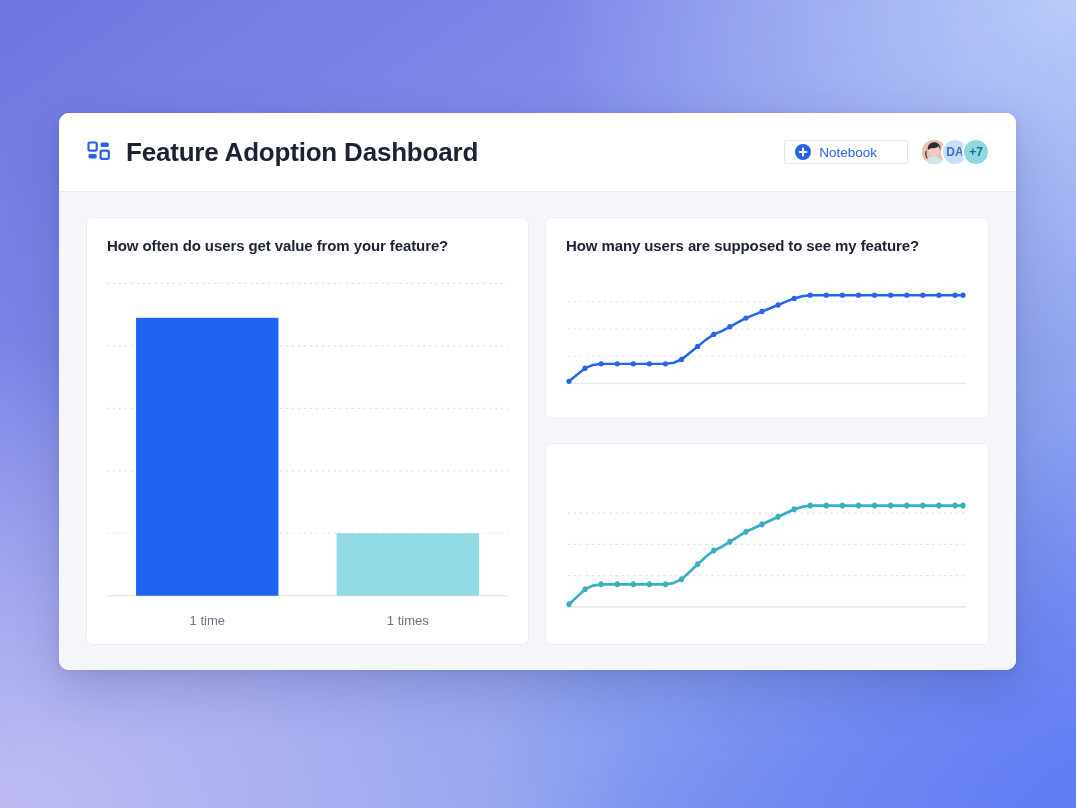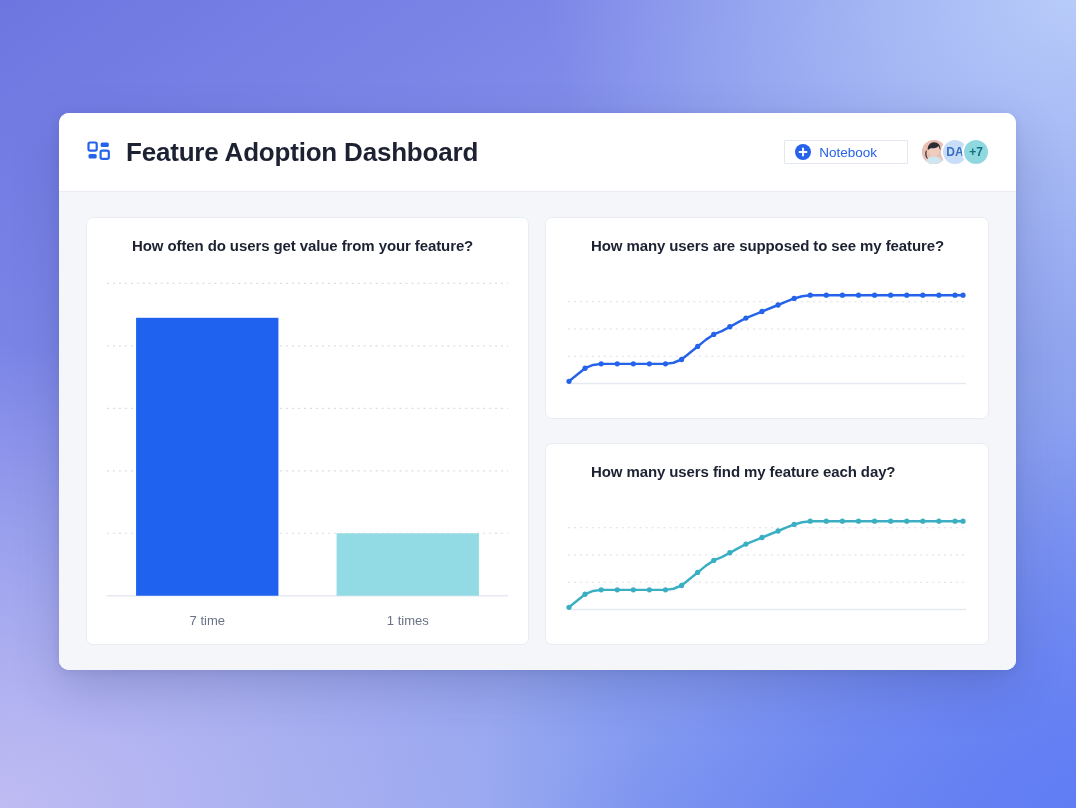--- a/index.html
+++ b/index.html
@@ -120,21 +120,20 @@
   }
   .card-tall { height: 428px; }
   .card-short { flex: 1 1 0; min-height: 0; }
 
   .card-title {
     font-size: 15px;
     font-weight: 700;
     color: #1d2233;
     letter-spacing: -0.1px;
     margin-bottom: 4px;
-    margin-left: 25px;
   }
 
   .chart-area { flex: 1 1 auto; position: relative; min-height: 0; }
   .chart-svg { display: block; width: 100%; height: 100%; }
 
   .x-labels {
     display: flex;
     margin-top: 8px;
     font-size: 13px;
     color: #6a7385;
@@ -198,21 +197,21 @@
               <line x1="0" x2="403" y1="184" y2="184" stroke="#d9dde6" stroke-width="1" stroke-dasharray="2 4"></line>
               <line x1="0" x2="403" y1="130" y2="130" stroke="#d9dde6" stroke-width="1" stroke-dasharray="2 4"></line>
               <line x1="0" x2="403" y1="76" y2="76" stroke="#d9dde6" stroke-width="1" stroke-dasharray="2 4"></line>
               <line x1="0" x2="403" y1="22" y2="22" stroke="#d9dde6" stroke-width="1" stroke-dasharray="2 4"></line>
               <line x1="0" x2="403" y1="292" y2="292" stroke="#e6e9ef" stroke-width="1.5"></line>
               <rect x="29.2175" y="51.69999999999999" width="143.065" height="240.3" fill="#1f62f0"></rect>
               <rect x="230.7175" y="238" width="143.065" height="54" fill="#93dbe4"></rect>
             </svg>
         </div>
         <div class="x-labels">
-          <span>7 time</span>
+          <span>1 time</span>
           <span>1 times</span>
         </div>
       </div>
     </div>
 
     <div class="col-right">
 
       <div class="card card-short">
         <div class="card-title">How many users are supposed to see my feature?</div>
         <div class="chart-area">
@@ -246,21 +245,20 @@
               <circle cx="342.43" cy="36.14" r="2.6" fill="#2563eb"></circle>
               <circle cx="358.59" cy="36.14" r="2.6" fill="#2563eb"></circle>
               <circle cx="374.76" cy="36.14" r="2.6" fill="#2563eb"></circle>
               <circle cx="390.92" cy="36.14" r="2.6" fill="#2563eb"></circle>
               <circle cx="399.00" cy="36.14" r="2.6" fill="#2563eb"></circle>
             </svg>
         </div>
       </div>
 
       <div class="card card-short">
-        <div class="card-title">How many users find my feature each day?</div>
         <div class="chart-area">
           <svg class="chart-svg" id="line-chart-2" viewBox="0 0 404 140" preserveAspectRatio="none" xmlns="http://www.w3.org/2000/svg">
               <line x1="2" x2="402" y1="95.5" y2="95.5" stroke="#d9dde6" stroke-width="1" stroke-dasharray="2 4"></line>
               <line x1="2" x2="402" y1="69" y2="69" stroke="#d9dde6" stroke-width="1" stroke-dasharray="2 4"></line>
               <line x1="2" x2="402" y1="42.5" y2="42.5" stroke="#d9dde6" stroke-width="1" stroke-dasharray="2 4"></line>
               <line x1="2" x2="402" y1="122" y2="122" stroke="#e6e9ef" stroke-width="1.5"></line>
               <polyline points="3.00,119.88 11.08,113.52 19.16,107.16 27.24,103.98 35.33,102.92 43.41,102.92 51.49,102.92 59.57,102.92 67.65,102.92 75.73,102.92 83.82,102.92 91.90,102.92 99.98,102.92 108.06,101.86 116.14,98.68 124.22,92.32 132.31,85.96 140.39,79.60 148.47,74.30 156.55,71.12 164.63,66.88 172.71,62.64 180.80,58.40 188.88,55.22 196.96,52.04 205.04,48.86 213.12,45.68 221.20,42.50 229.29,39.32 237.37,37.20 245.45,36.14 253.53,36.14 261.61,36.14 269.69,36.14 277.78,36.14 285.86,36.14 293.94,36.14 302.02,36.14 310.10,36.14 318.18,36.14 326.27,36.14 334.35,36.14 342.43,36.14 350.51,36.14 358.59,36.14 366.67,36.14 374.76,36.14 382.84,36.14 390.92,36.14 399.00,36.14" fill="none" stroke="#3aafc4" stroke-width="2.4" stroke-linecap="round" stroke-linejoin="round"></polyline>
               <circle cx="3.00" cy="119.88" r="2.6" fill="#3aafc4"></circle>
               <circle cx="19.16" cy="107.16" r="2.6" fill="#3aafc4"></circle>
               <circle cx="35.33" cy="102.92" r="2.6" fill="#3aafc4"></circle>

